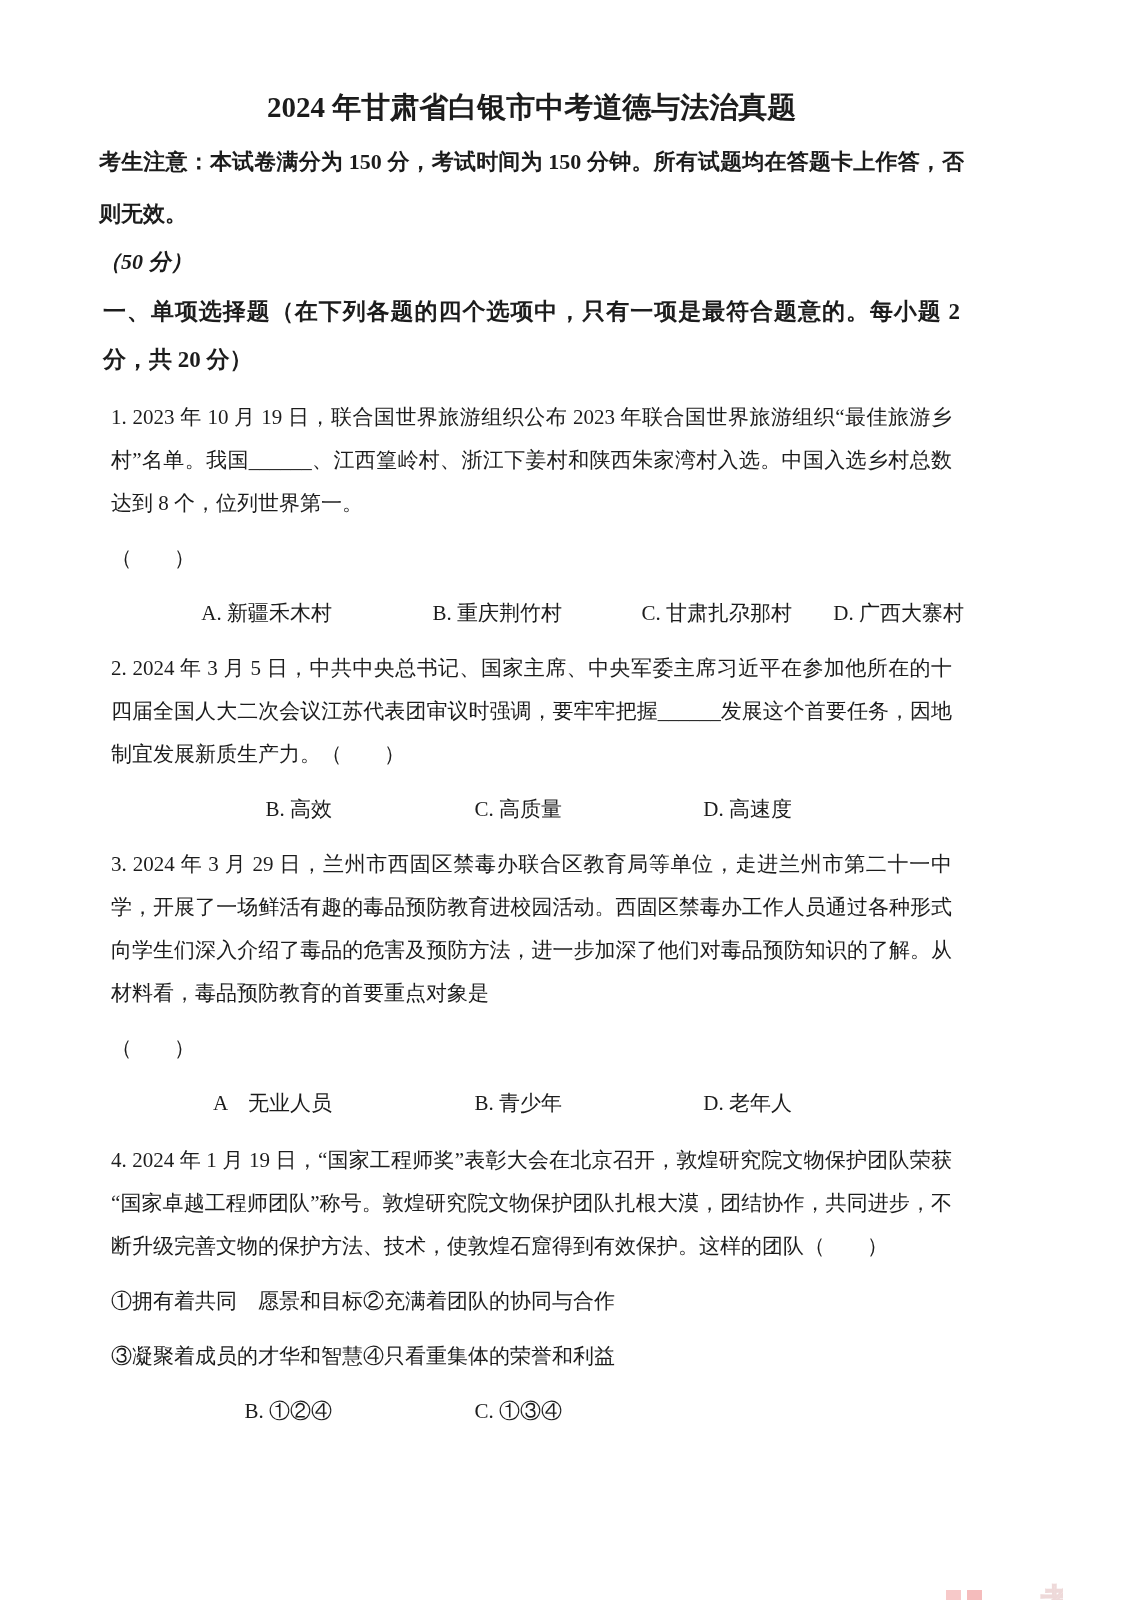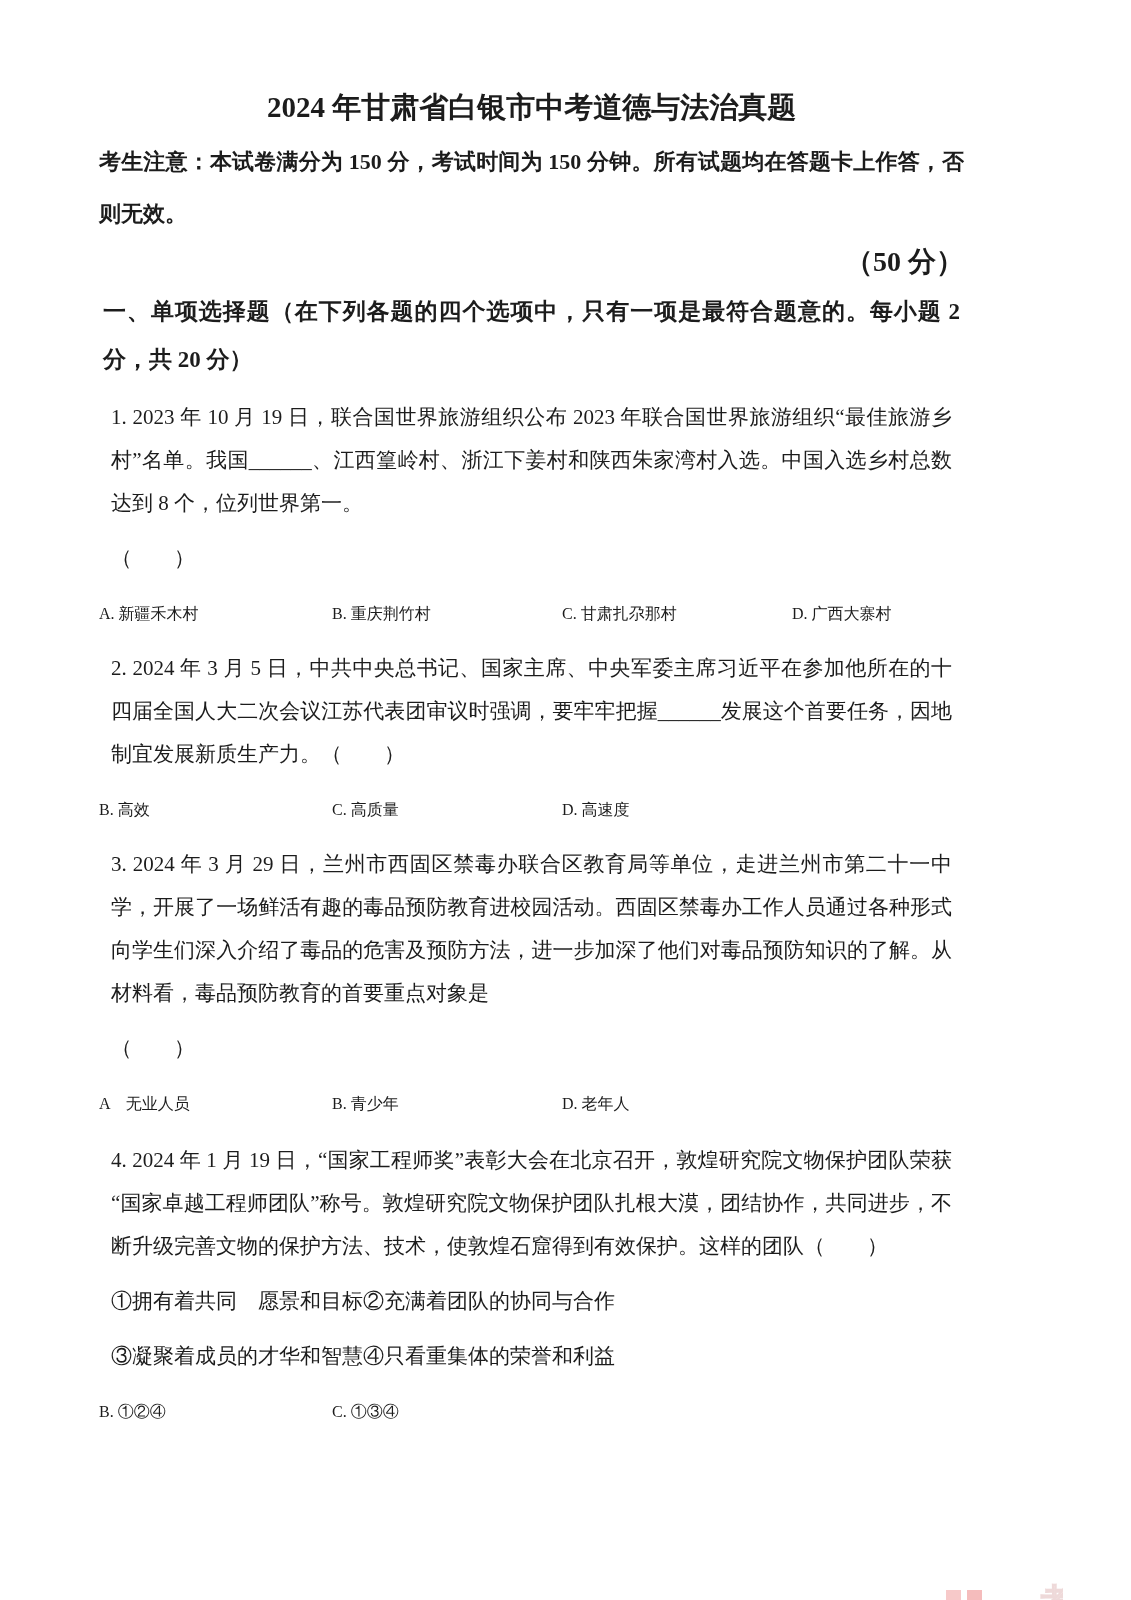--- a/index.html
+++ b/index.html
@@ -26,43 +26,45 @@
   }
   .notice {
     margin: 8px 0 0 0;
     font-size: 22px;
     font-weight: 700;
     line-height: 52px;
     text-align: justify;
   }
   .score {
     margin: 0;
-    font-size: 28px;
+    font-size: 22px;
     font-weight: 700;
-    text-align: right;
+    text-align: left;
     line-height: 44px;
+    font-style: italic;
   }
   .heading {
     margin: 4px;
     font-size: 23px;
     font-weight: 700;
     line-height: 48px;
     text-align: justify;
   }
   .stem, .paren-line, .sub-line {
     margin: 12px;
     font-size: 21px;
     line-height: 43px;
     text-align: justify;
   }
   .options {
     display: grid;
     grid-template-columns: 233px 230px 230px 1fr;
-    font-size: 16px;
+    font-size: 21px;
     line-height: 43px;
+    text-align: right;
   }
   .q4 { margin-top: 14px; }
   
   .watermark {
     position: absolute;
     left: 946px;
     top: 1584px;
     display: flex;
     align-items: center;
     gap: 44px;

